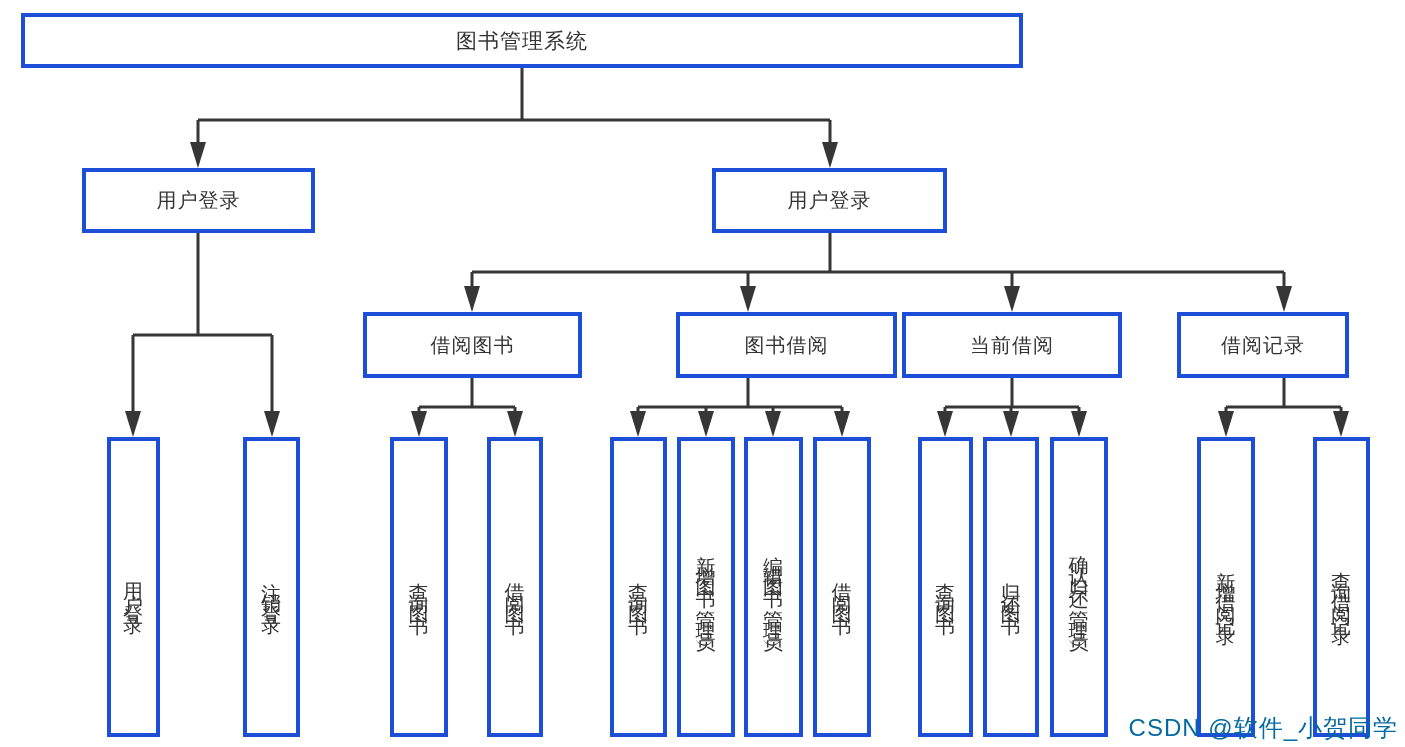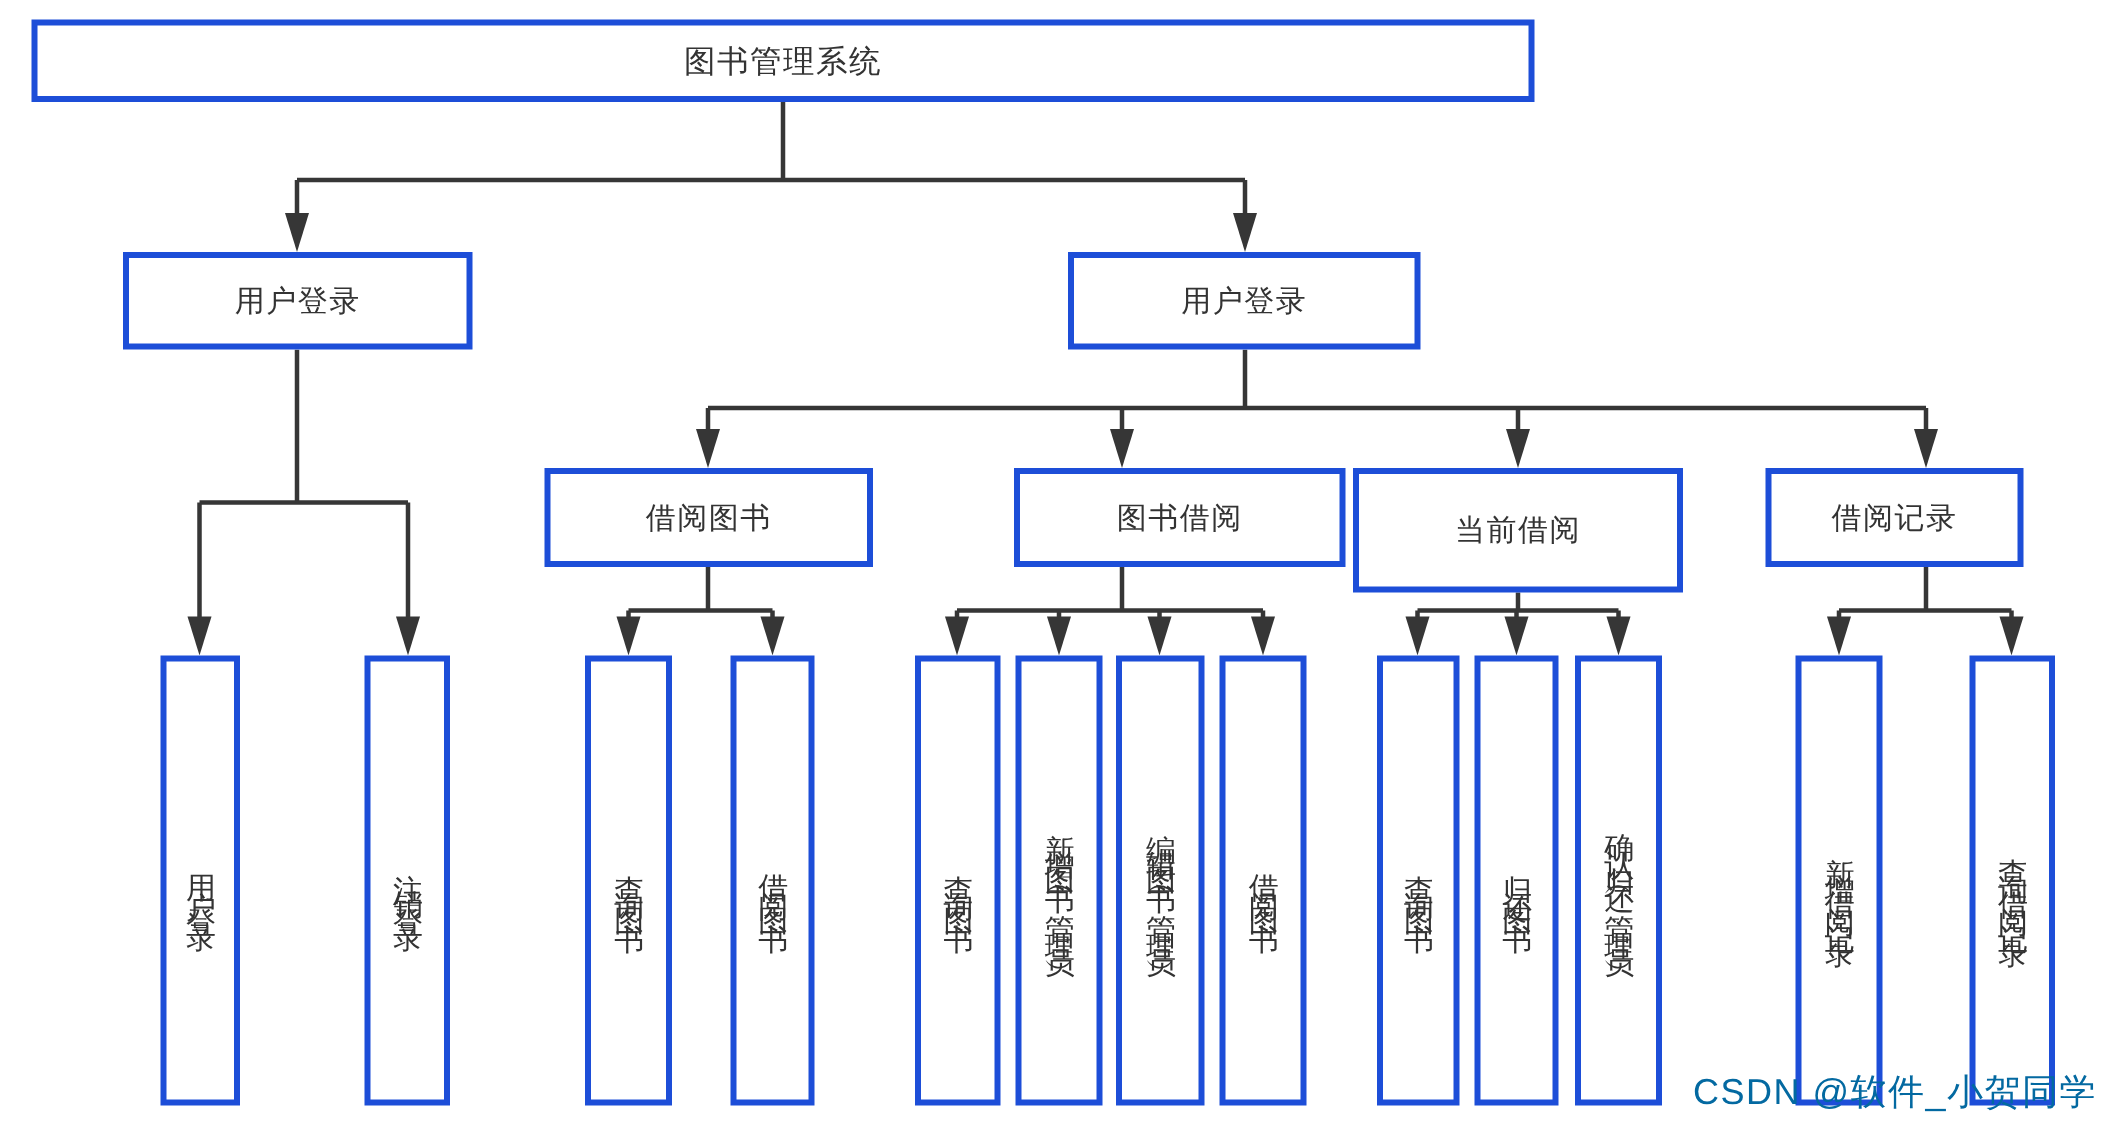--- a/index.html
+++ b/index.html
@@ -80,21 +80,21 @@
   <div class="node h root" style="left:21px; top:13px; width:1002px; height:55px;">图书管理系统</div>
 
   <div class="node h" style="left:82px; top:168px; width:233px; height:65px;">用户登录</div>
 
   <div class="node h" style="left:712px; top:168px; width:235px; height:65px;">用户登录</div>
 
   <div class="node h" style="left:363px; top:312px; width:219px; height:66px;">借阅图书</div>
 
   <div class="node h" style="left:676px; top:312px; width:221px; height:66px;">图书借阅</div>
 
-  <div class="node h" style="left:902px; top:312px; width:220px; height:83px;">当前借阅</div>
+  <div class="node h" style="left:902px; top:312px; width:220px; height:66px;">当前借阅</div>
 
   <div class="node h" style="left:1177px; top:312px; width:172px; height:66px;">借阅记录</div>
 
   <div class="node v" style="left:107px; top:437px; width:53px; height:300px;">用户登录</div>
 
   <div class="node v" style="left:243px; top:437px; width:57px; height:300px;">注销登录</div>
 
   <div class="node v" style="left:390px; top:437px; width:58px; height:300px;">查询图书</div>
 
   <div class="node v" style="left:487px; top:437px; width:56px; height:300px;">借阅图书</div>

